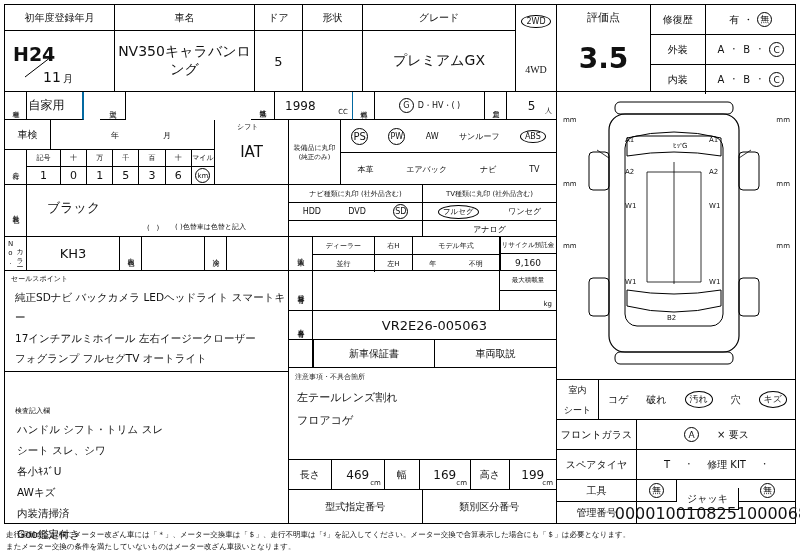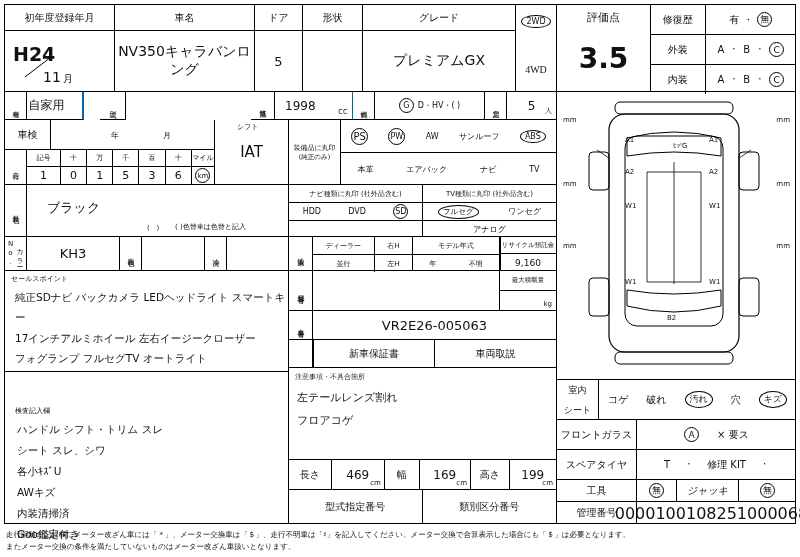--- a/index.html
+++ b/index.html
@@ -503,21 +503,21 @@
     </div>
 
     <div class="b" style="left:0;top:100px;width:80px;height:22px;border-right:1px solid #000;border-bottom:1px solid #000;">
       <div class="c" style="height:100%;font-size:10px;">工具</div>
     </div>
     <div class="b" style="left:80px;top:100px;width:40px;height:22px;border-right:1px solid #000;border-bottom:1px solid #000;">
       <div class="c" style="height:100%;">
           <span class="circ sm2" style="font-size:9px;">無</span>
         </div>
     </div>
-    <div class="b" style="left:120px;top:100px;width:62px;height:22px;border-right:1px solid #000;border-bottom:1px solid #000;font-style:italic;">
+    <div class="b" style="left:120px;top:108px;width:62px;height:22px;border-right:1px solid #000;border-bottom:1px solid #000;">
       <div class="c" style="height:100%;font-size:10px;">ジャッキ</div>
     </div>
     <div class="b" style="left:182px;top:100px;width:57px;height:22px;border-bottom:1px solid #000;">
       <div class="c" style="height:100%;">
           <span class="circ sm2" style="font-size:9px;">無</span>
         </div>
     </div>
 
     <div class="b" style="left:0;top:122px;width:80px;height:22px;border-right:1px solid #000;">
       <div class="c" style="height:100%;font-size:10px;">管理番号</div>

